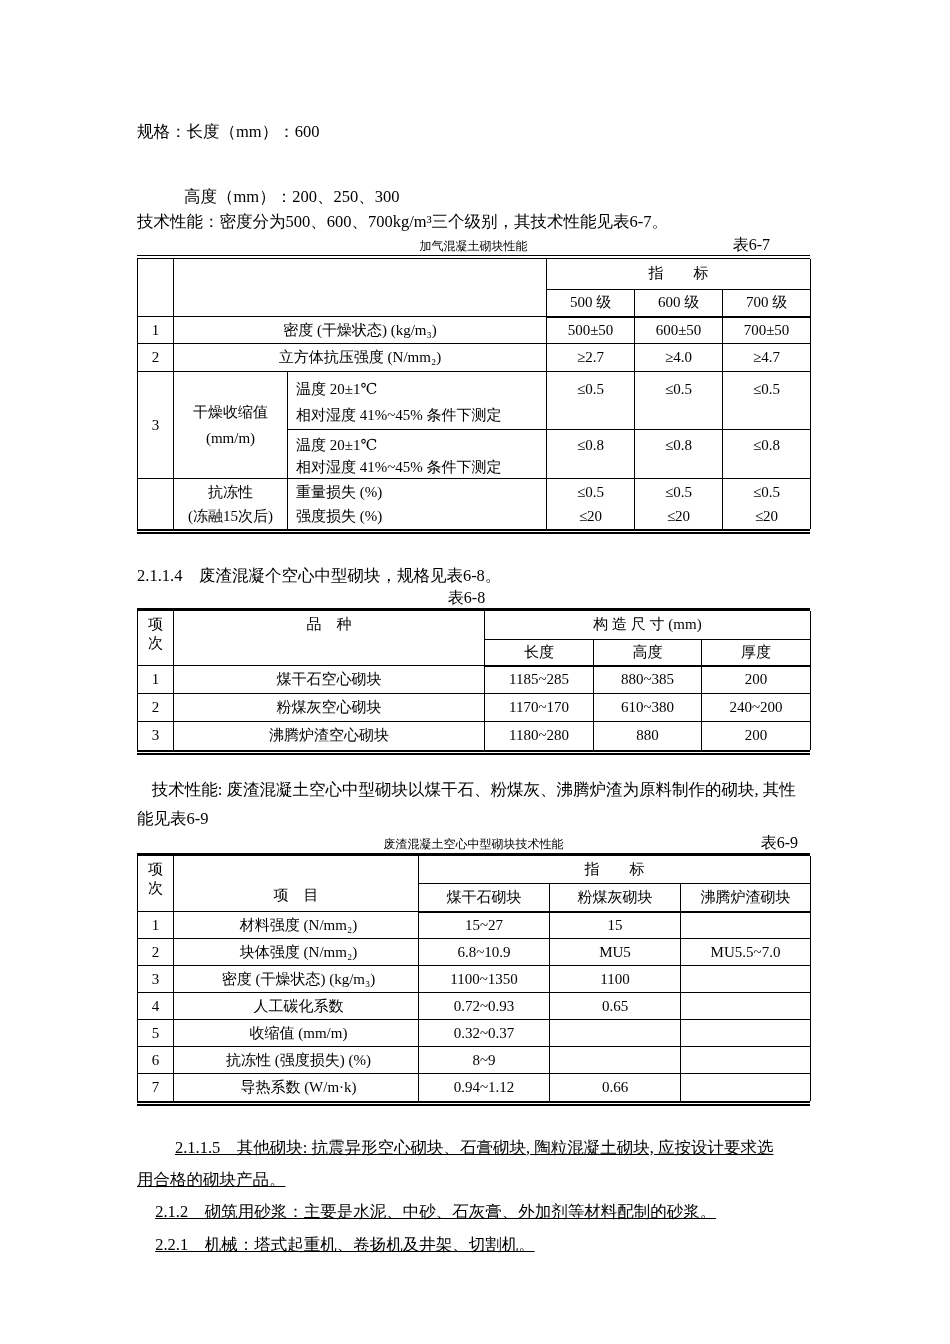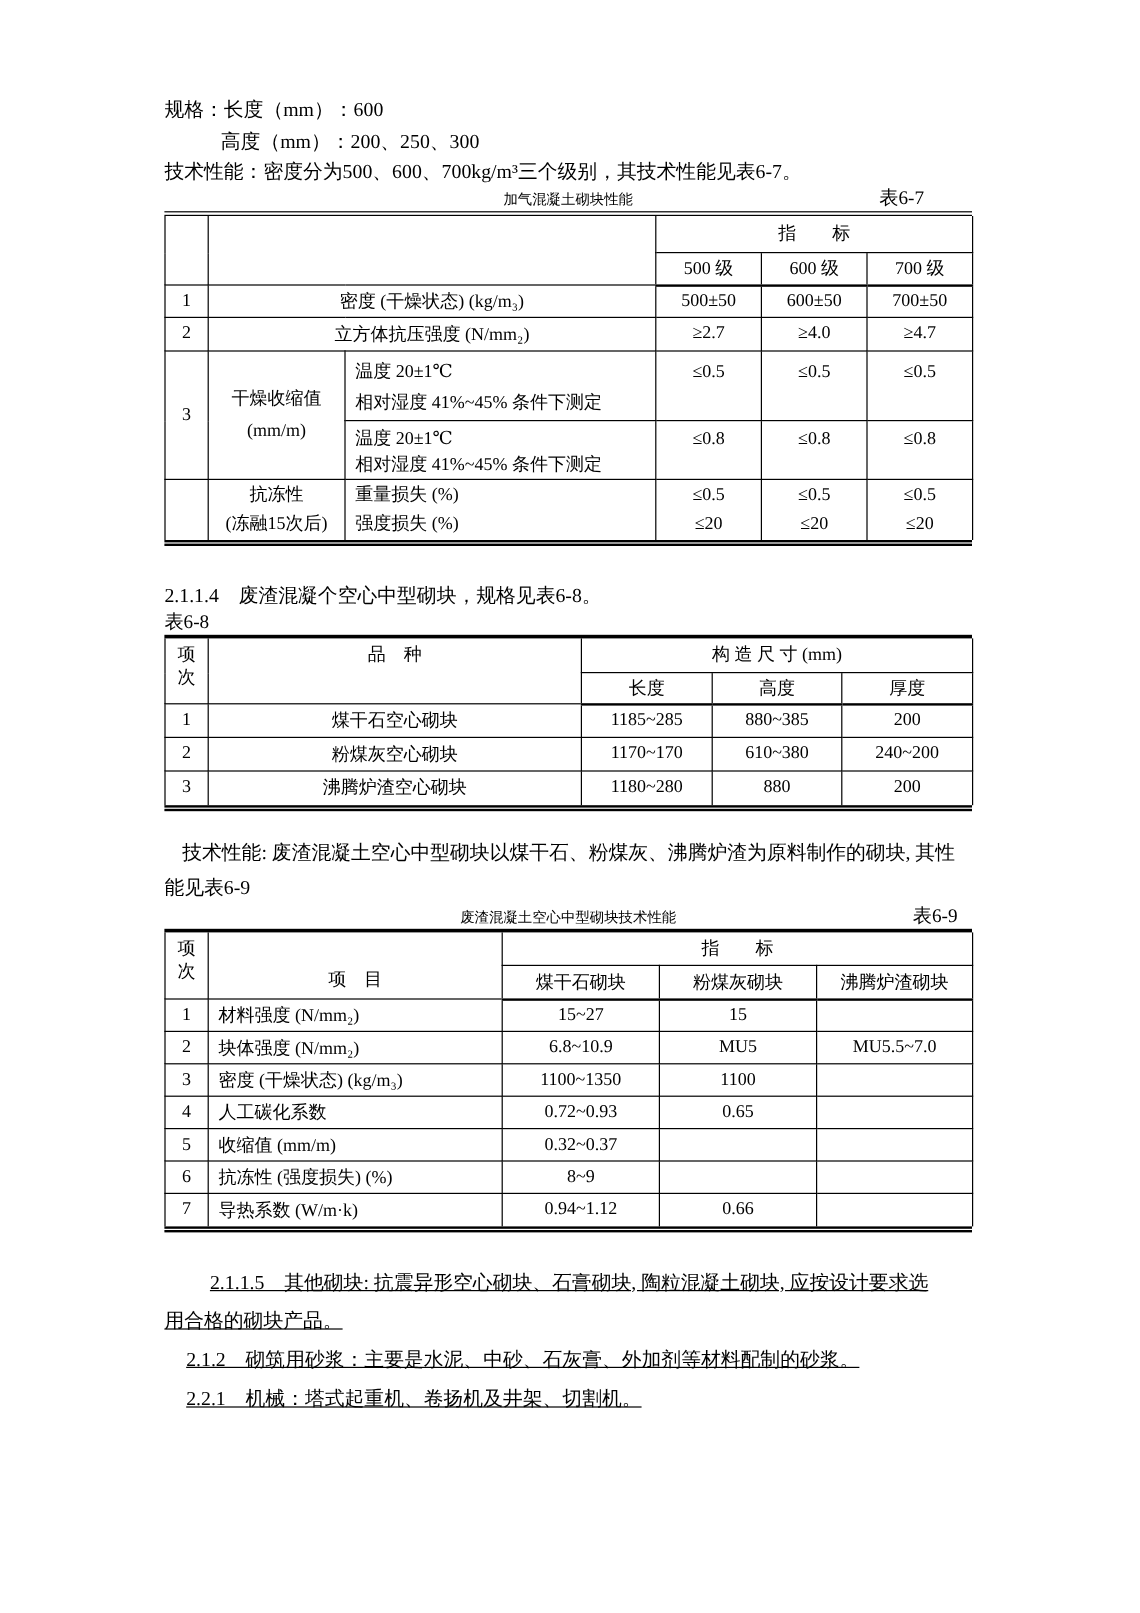--- a/index.html
+++ b/index.html
@@ -1,29 +1,29 @@
 <!DOCTYPE html>
 <html><head>
 <meta charset="utf-8">
 <style>
   html,body{margin:0;padding:0;background:#ffffff;}
   .page{position:relative;width:950px;height:1344px;background:#fff;color:#000;
         font-family:"Liberation Serif","DejaVu Serif",serif;overflow:hidden;}
-  .content{margin-left:137px;padding-top:79px;width:778px;}
+  .content{margin-left:137px;padding-top:119px;width:778px;}
 
   
   .line{font-size:16.5px;line-height:25.5px;white-space:pre-line;}
-  .ind3{padding-left:47px;}
+  .ind3{padding-left:47px;margin-top:39px;}
   .titlerow{position:relative;width:673px;height:20px;line-height:20px;text-align:center;margin-top:0;}
   .ttl{font-family:"Liberation Sans","DejaVu Sans",sans-serif;font-weight:normal;font-size:12px;}
   .tag{position:absolute;top:0;font-size:16px;font-weight:normal;
        font-family:"Liberation Serif","DejaVu Serif",serif;}
   .tag67{right:40px;}
   .tag69{right:12px;}
-  .tagrow{width:673px;height:20px;line-height:20px;text-align:left;padding-right:14px;
+  .tagrow{width:673px;height:20px;line-height:20px;text-align:center;padding-right:14px;
           box-sizing:border-box;font-size:16px;}
   .secline{margin-top:30px;font-size:16.5px;line-height:24px;}
   .para{margin-top:20px;font-size:16.5px;line-height:29px;white-space:pre-line;
         text-indent:0.9em;text-align:justify;}
   .outro{margin-top:26px;text-decoration:underline;}
   .outro .item{font-size:16.5px;line-height:32.4px;white-space:pre-line;text-align:justify;}
   .item1{text-indent:2.3em;}
   .itemN{text-indent:1.1em;}
 
   
@@ -31,21 +31,21 @@
   .twrap67{border-top:4px double #000;}
   table{border-collapse:collapse;table-layout:fixed;width:673px;}
   td{border:1px solid #000;font-size:15px;text-align:center;vertical-align:middle;
      padding:0 3px;overflow:hidden;}
   tr:first-child td{border-top:none;}
   .lastrow td{border-bottom:none;}
   .thickb td{border-bottom:2.5px solid #000;}
   .ml{white-space:pre-line;}
   .cond{text-align:left;padding-left:8px;}
   .top{vertical-align:top;padding-top:4px;}
-  .lbl-left{text-align:left;padding-left:8px;}
+  .lbl-left{text-align:center;padding-left:8px;}
   .valign-bot{vertical-align:bottom;padding-bottom:6px;}
   
   .h31{height:31px;} .h27{height:27px;} .h28{height:28px;} .h29{height:29px;}
   .h26{height:26px;} .h58{height:58px;} .h47{height:47px;} .h50{height:50px;}
   .r3a td{line-height:26px;}
   .r3b td{line-height:22px;}
   .r4  td{line-height:24px;}
 </style>
 </head>
 <body>

